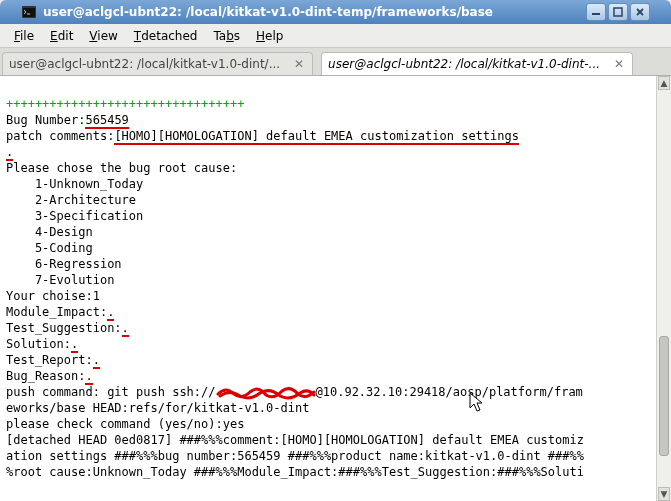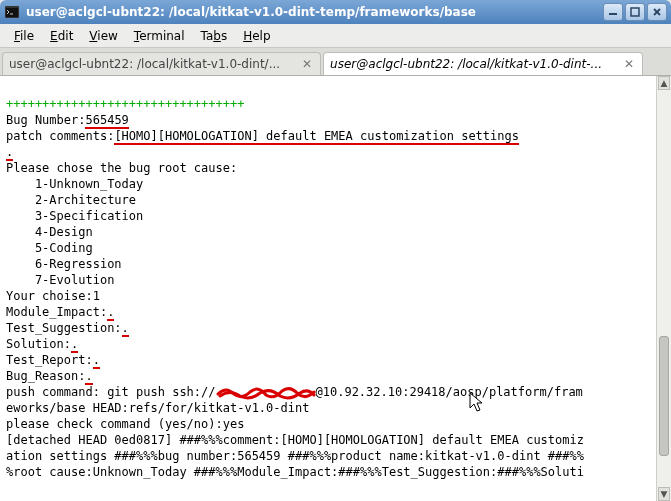--- a/index.html
+++ b/index.html
@@ -9,21 +9,21 @@
     background: #e8e8e6;
     width: 671px;
     height: 501px;
     overflow: hidden;
   }
   .titlebar {
     background: linear-gradient(to bottom, #7ba7d6, #4e82bd);
     height: 24px;
     display: flex;
     align-items: center;
-    padding: 0 4px;
+    padding: 0 21px;
     border-top-left-radius: 6px;
     border-top-right-radius: 6px;
     color: #fff;
   }
   .titlebar .icon {
     width: 16px; height: 16px;
     margin-right: 6px;
     display: inline-flex; align-items: center; justify-content: center;
   }
   .titlebar .title {
@@ -61,28 +61,28 @@
     background: #dcdcd8;
     height: 28px;
     display: flex;
     align-items: flex-end;
     padding: 0 2px 0 2px;
     border-bottom: 1px solid #b0b0ac;
   }
   .tab {
     display: flex;
     align-items: center;
-    gap: 20px;
+    gap: 12px;
     padding: 4px 6px;
     background: #e4e4e0;
     border: 1px solid #bdbdb8;
     border-bottom: none;
     border-top-left-radius: 4px;
     border-top-right-radius: 4px;
-    margin-right: 2px;
+    margin-right: 8px;
     max-width: 330px;
     cursor: pointer;
     font-size: 12px;
     color: #444;
   }
   .tab.active {
     background: #fff;
     color: #000;
     font-style: italic;
   }
@@ -173,21 +173,21 @@
           <line x1="8" y1="2" x2="2" y2="8" stroke="#2b4563" stroke-width="1.8"></line>
         </svg>
       </div>
   </div>
 </div>
 
 <div class="menubar">
   <span class="menuitem"><span class="ul">F</span><span></span><span>ile</span></span>
   <span class="menuitem"><span class="ul">E</span><span>dit</span></span>
   <span class="menuitem"><span class="ul">V</span><span>iew</span></span>
-  <span class="menuitem"><span class="ul">T</span><span>erminal</span></span>
+  <span class="menuitem"><span class="ul">T</span><span>detached</span></span>
   <span class="menuitem">Ta<span class="ul">b</span>s</span>
   <span class="menuitem"><span class="ul">H</span><span>elp</span></span>
 </div>
 
 <div class="tabbar">
   <div class="tab">
     <span class="tlabel">user@aclgcl-ubnt22: /local/kitkat-v1.0-dint/...</span>
     <span class="close">✕</span>
   </div>
   <div class="tab active">

